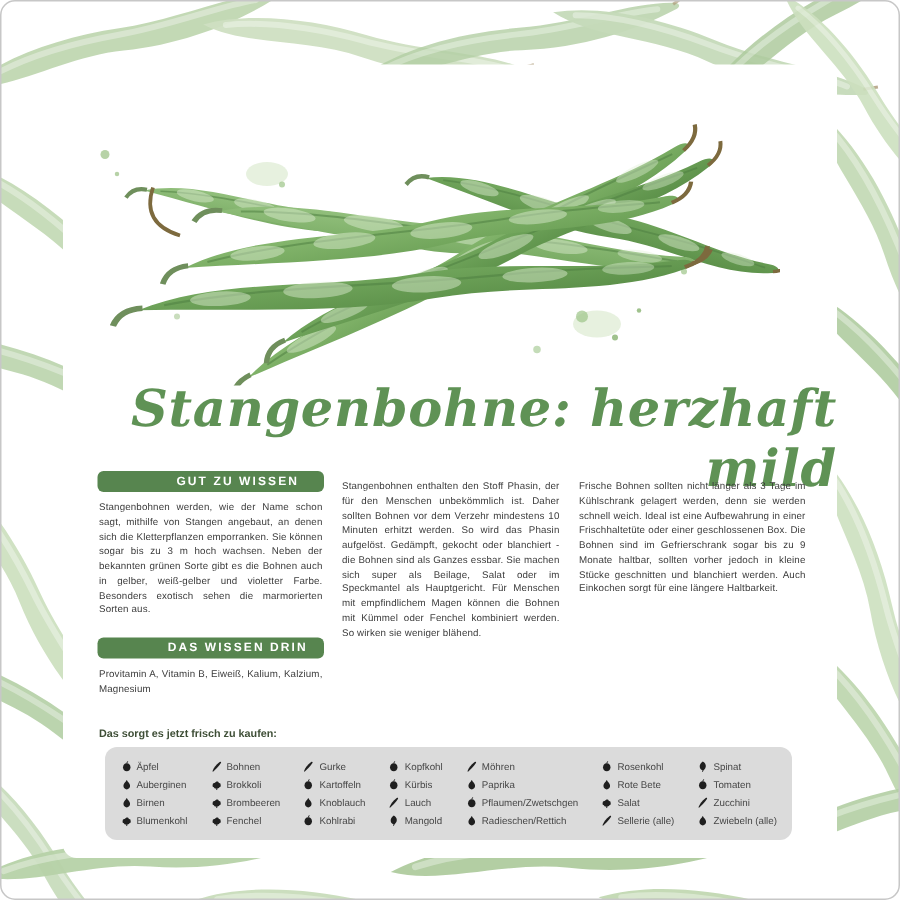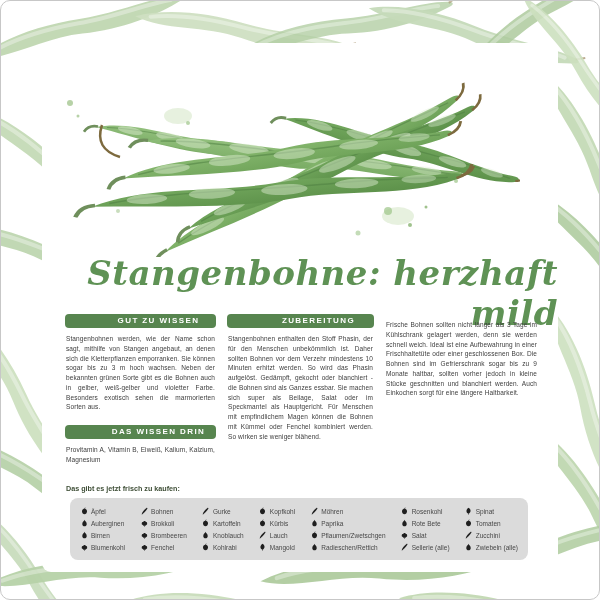--- a/index.html
+++ b/index.html
@@ -144,30 +144,29 @@
   <h1 class="poster-title">Stangenbohne: herzhaft mild</h1>
 
   <div class="cols">
     <div class="col">
       <div class="pill">GUT ZU WISSEN</div>
       <p>Stangenbohnen werden, wie der Name schon sagt, mithilfe von Stangen angebaut, an denen sich die Kletterpflanzen emporranken. Sie können sogar bis zu 3 m hoch wachsen. Neben der bekannten grünen Sorte gibt es die Bohnen auch in gelber, weiß-gelber und violetter Farbe. Besonders exotisch sehen die marmorierten Sorten aus.</p>
       <div class="pill second">DAS WISSEN DRIN</div>
       <p>Provitamin A, Vitamin B, Eiweiß, Kalium, Kalzium, Magnesium</p>
     </div>
     <div class="col">
-      <div class="pill">ZUBEREITUNG</div>
       <p>Stangenbohnen enthalten den Stoff Phasin, der für den Menschen unbekömmlich ist. Daher sollten Bohnen vor dem Verzehr mindestens 10 Minuten erhitzt werden. So wird das Phasin aufgelöst. Gedämpft, gekocht oder blanchiert - die Bohnen sind als Ganzes essbar. Sie machen sich super als Beilage, Salat oder im Speckmantel als Hauptgericht. Für Menschen mit empfindlichem Magen können die Bohnen mit Kümmel oder Fenchel kombiniert werden. So wirken sie weniger blähend.</p>
     </div>
     <div class="col">
       <p>Frische Bohnen sollten nicht länger als 3 Tage im Kühlschrank gelagert werden, denn sie werden schnell weich. Ideal ist eine Aufbewahrung in einer Frischhaltetüte oder einer geschlossenen Box. Die Bohnen sind im Gefrierschrank sogar bis zu 9 Monate haltbar, sollten vorher jedoch in kleine Stücke geschnitten und blanchiert werden. Auch Einkochen sorgt für eine längere Haltbarkeit.</p>
     </div>
   </div>
 
   <div class="produce">
-    <div class="produce-heading">Das gibt es jetzt frisch zu kaufen:</div>
+    <div class="produce-heading">Das sorgt es jetzt frisch zu kaufen:</div>
     <div class="produce-box" id="produce-box">
         <div class="p-col">
           <div class="p-item">
             <span class="p-icon">
               <svg viewBox="0 0 11 12" aria-hidden="true">
                 <path d="M5.5,2.6 C8,2.6 9.4,4.4 9.4,6.8 C9.4,9.3 7.6,11 5.5,11 C3.4,11 1.6,9.3 1.6,6.8 C1.6,4.4 3,2.6 5.5,2.6 Z"></path>
                 <path d="M5.2,2.8 C5.2,1.6 5.7,0.8 6.7,0.4 L7.1,1.2 C6.3,1.5 5.9,2 5.9,2.8 Z"></path>
               </svg>
             </span>
             <span>Äpfel</span>

